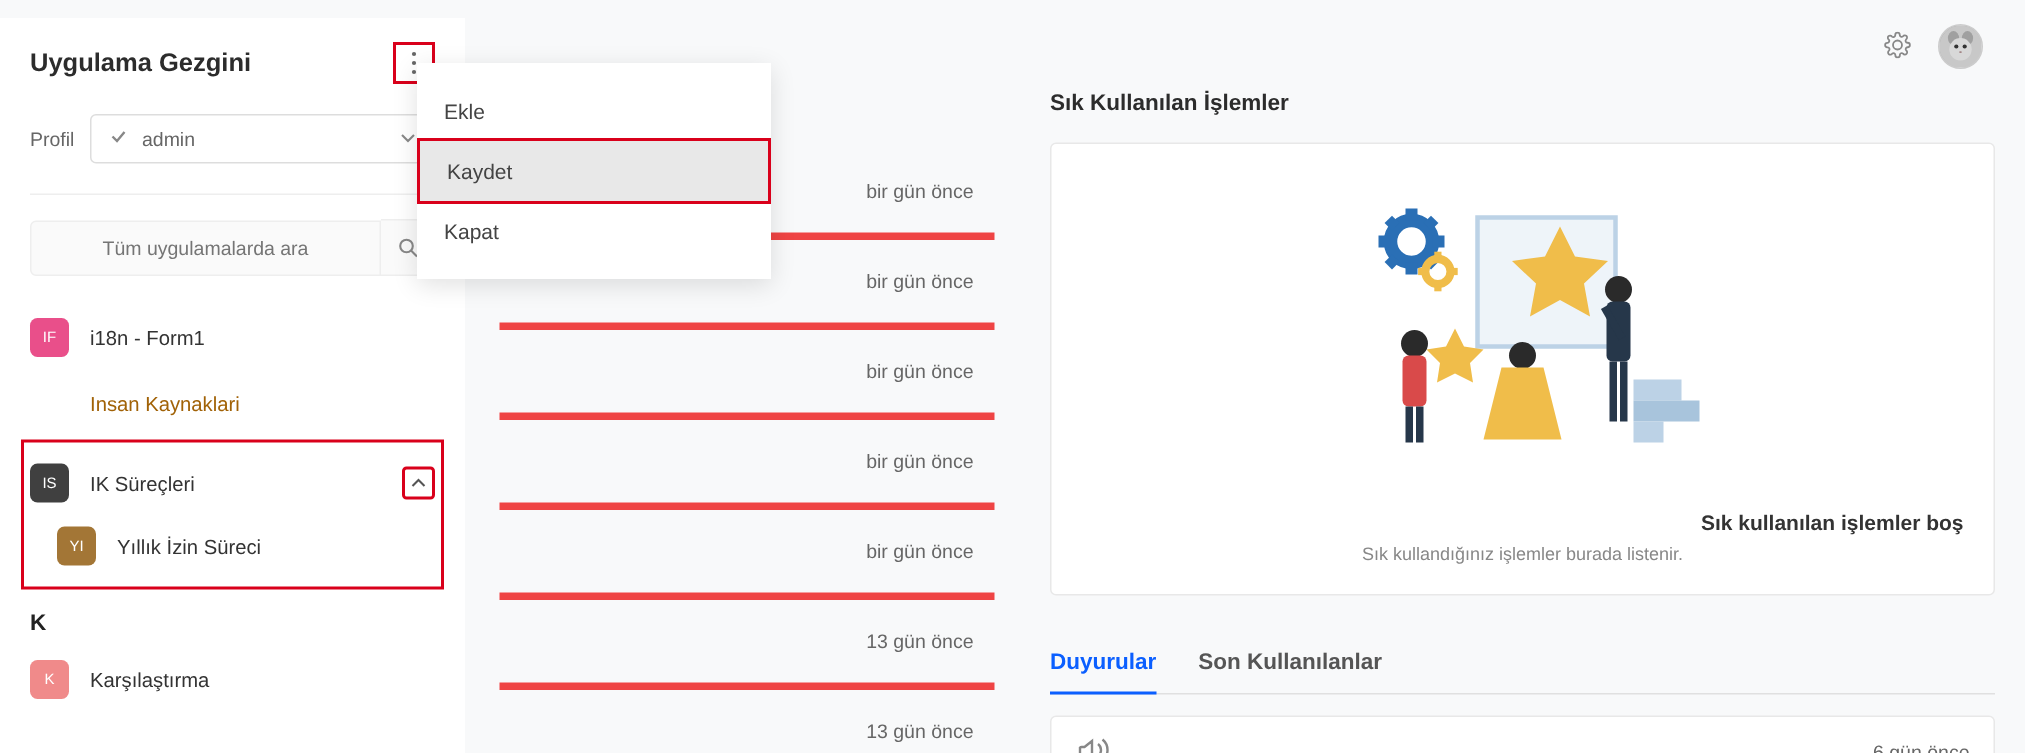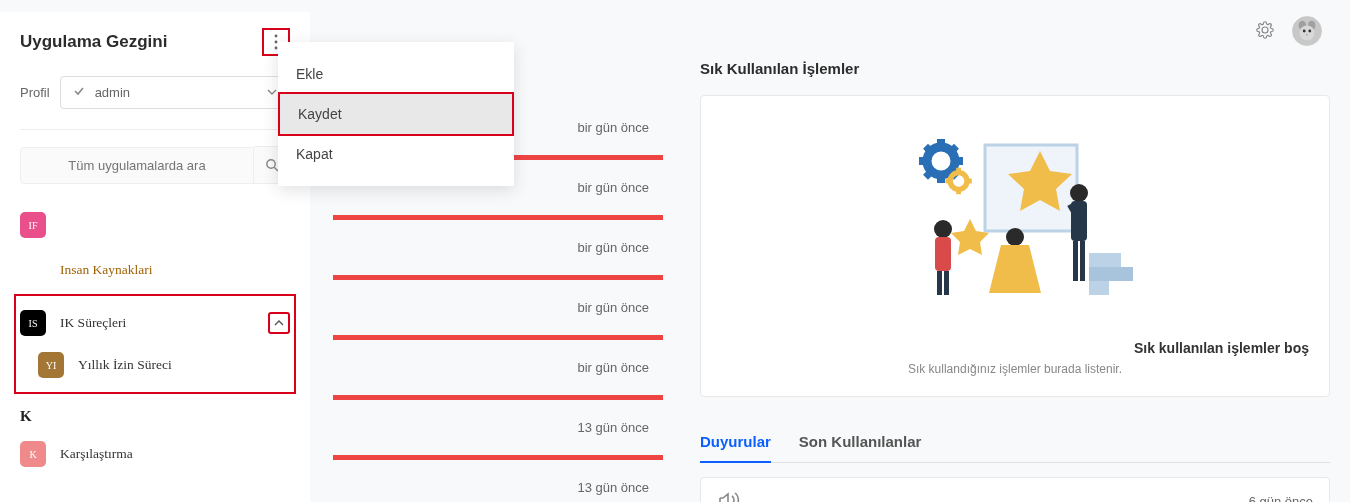--- a/index.html
+++ b/index.html
@@ -11,21 +11,21 @@
 .more-btn { width: 28px; height: 28px; display: flex; align-items: center; justify-content: center; border: 2px solid #d9001b; cursor: pointer; position: relative; }
 .profile-row { display: flex; align-items: center; padding: 0 20px; margin-bottom: 20px; gap: 10px; }
 .profile-label { font-size: 13px; color: #666; }
 .profile-select { flex: 1; display: flex; align-items: center; border: 1px solid #ddd; border-radius: 4px; padding: 8px 12px; cursor: pointer; color: #666; font-size: 13px; }
 .check-ic { margin-right: 10px; color: #888; }
 .chev-ic { margin-left: auto; color: #888; }
 .divider { height: 1px; background: #eee; margin: 0 20px 16px; }
 .search-row { display: flex; align-items: flex-end; padding: 0 20px; margin-bottom: 20px; }
 .search-input { flex: 1; border: 1px solid #eee; background: #fafafa; padding: 10px 12px; font-size: 13px; color: #999; text-align: center; border-radius: 4px 0 0 4px; }
 .search-ic { width: 36px; height: 38px; display: flex; align-items: center; justify-content: center; border: 1px solid #eee; border-left: none; background: #fafafa; color: #888; border-radius: 0 4px 4px 0; }
-.tree { padding: 0 20px; font-family: Liberation Serif, serif; }
+.tree { padding: 0 20px; }
 .tree-item { display: flex; align-items: center; padding: 8px 0; cursor: pointer; }
 .tree-badge { width: 26px; height: 26px; border-radius: 5px; display: flex; align-items: center; justify-content: center; font-size: 10px; color: #fff; font-weight: 500; margin-right: 14px; }
 .tree-label { font-size: 13.5px; color: #333; flex: 1; }
 .tree-chev { width: 22px; height: 22px; border: 1px solid #ddd; border-radius: 3px; display: flex; align-items: center; justify-content: center; color: #666; }
 .tree-noicon { padding-left: 40px; font-size: 13.5px; color: #a16207; display: block; margin: 16px 0; }
 .tree-child { padding-left: 18px; }
 .group-box { border: 2px solid #d9001b; padding: 6px 4px; margin: 4px -6px; }
 .chev-hl { border: 2px solid #d9001b !important; }
 .letter-hdr { font-size: 15px; font-weight: 600; color: #222; padding: 10px 0 8px; }
 
@@ -98,27 +98,28 @@
       <svg width="14" height="14" viewBox="0 0 14 14">
           <circle cx="6" cy="6" r="4.2" stroke="#888" stroke-width="1.4" fill="none"></circle>
           <line x1="9.2" y1="9.2" x2="13" y2="13" stroke="#888" stroke-width="1.4"></line>
         </svg>
     </div>
   </div>
 
   <div class="tree">
     <div class="tree-item">
       <div class="tree-badge" style="background:#e94f8a">IF</div>
+      <div class="tree-label">i18n - Form1</div>
     </div>
 
     <span class="tree-noicon">Insan Kaynaklari</span>
 
     <div class="group-box">
       <div class="tree-item">
-        <div class="tree-badge" style="background:#000000">IS</div>
+        <div class="tree-badge" style="background:#404040">IS</div>
         <div class="tree-label">IK Süreçleri</div>
         <div class="tree-chev chev-hl">
           <svg width="10" height="10" viewBox="0 0 10 10">
               <path d="M1 7 L5 3 L9 7" stroke="#555" stroke-width="1.4" fill="none"></path>
             </svg>
         </div>
       </div>
       <div class="tree-child">
         <div class="tree-item">
           <div class="tree-badge" style="background:#a37636">YI</div>

